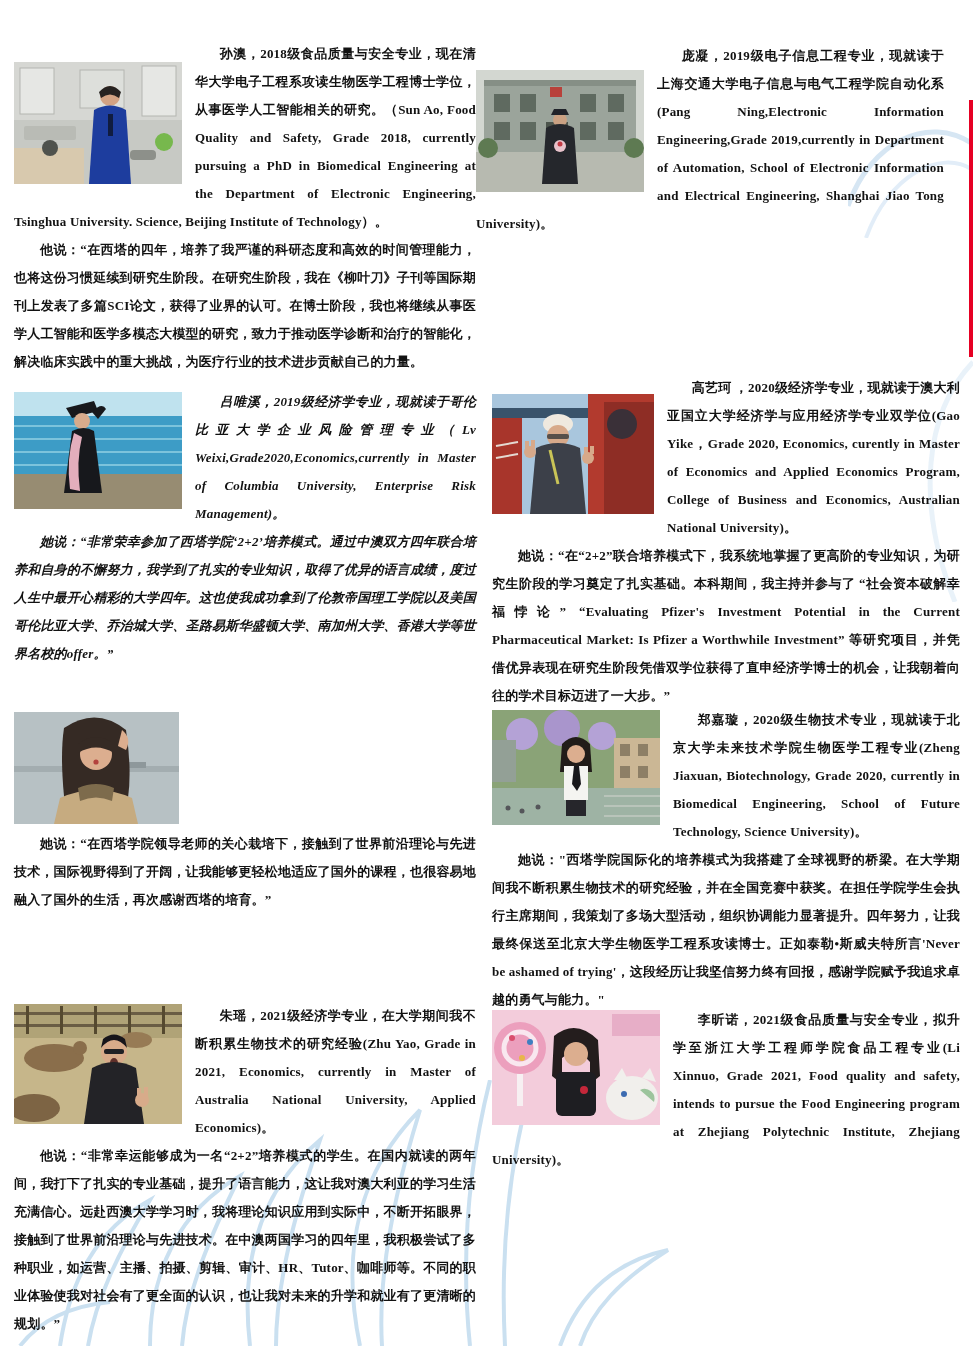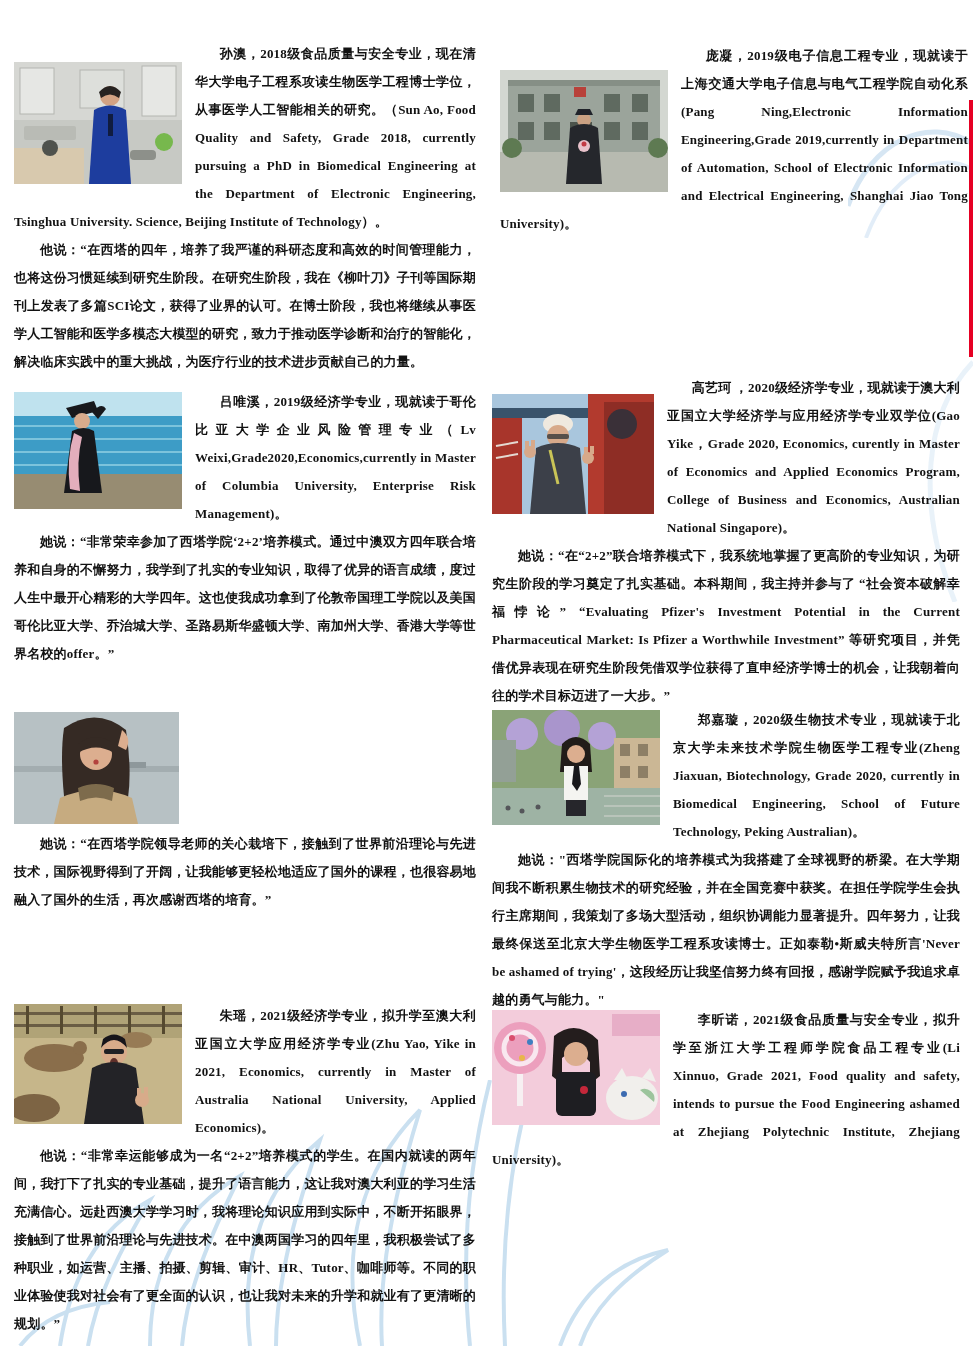--- a/index.html
+++ b/index.html
@@ -62,21 +62,21 @@
       <circle cx="96" cy="34" r="10" fill="#d2a283"></circle>
       <path d="M85,30 q11,-12 22,0 l-2,6 q-9,-7 -18,0 z" fill="#262220"></path>
       <path d="M80,48 q16,-9 32,0 l5,74 h-42 z" fill="#1d3d9e"></path>
       <rect x="94" y="52" width="5" height="22" fill="#101c3f"></rect>
     </svg>
   </figure>
   <p class="intro">孙澳，2018级食品质量与安全专业，现在清华大学电子工程系攻读生物医学工程博士学位，从事医学人工智能相关的研究。（Sun Ao, Food Quality and Safety, Grade 2018, currently pursuing a PhD in Biomedical Engineering at the Department of Electronic Engineering, Tsinghua University. Science, Beijing Institute of Technology）。</p>
   <p class="quote">他说：“在西塔的四年，培养了我严谨的科研态度和高效的时间管理能力，也将这份习惯延续到研究生阶段。在研究生阶段，我在《柳叶刀》子刊等国际期刊上发表了多篇SCI论文，获得了业界的认可。在博士阶段，我也将继续从事医学人工智能和医学多模态大模型的研究，致力于推动医学诊断和治疗的智能化，解决临床实践中的重大挑战，为医疗行业的技术进步贡献自己的力量。</p>
 </article>
 
-<article class="profile" style="left:500px;top:42px;width:468px;">
+<article class="profile" style="left:476px;top:42px;width:468px;">
   <figure class="photo" style="margin-top:28px;">
     <svg width="168" height="122" viewBox="0 0 168 122">
       <rect width="168" height="122" fill="#d3d7d1"></rect>
       <rect x="8" y="10" width="152" height="72" fill="#9ba49b"></rect>
       <rect x="8" y="10" width="152" height="6" fill="#868f86"></rect>
       <g fill="#5f6a60">
         <rect x="18" y="24" width="16" height="18"></rect>
           <rect x="44" y="24" width="16" height="18"></rect>
         <rect x="104" y="24" width="16" height="18"></rect>
           <rect x="132" y="24" width="16" height="18"></rect>
@@ -93,21 +93,21 @@
       <circle cx="84" cy="50" r="7" fill="#caa183"></circle>
       <path d="M75,45 h18 l-3,-6 h-12 z" fill="#20232a"></path>
       <path d="M70,58 q14,-8 28,0 l4,56 h-36 z" fill="#25272c"></path>
       <circle cx="84" cy="76" r="6" fill="#e8c2cb"></circle>
         <circle cx="84" cy="74" r="2.5" fill="#c23a44"></circle>
     </svg>
   </figure>
   <p class="intro">庞凝，2019级电子信息工程专业，现就读于上海交通大学电子信息与电气工程学院自动化系(Pang Ning,Electronic Information Engineering,Grade 2019,currently in Department of Automation, School of Electronic Information and Electrical Engineering, Shanghai Jiao Tong University)。</p>
 </article>
 
-<article class="profile" style="left:14px;top:388px;width:462px;">
+<article class="profile" style="left:14px;top:388px;width:462px;font-style:italic;">
   <figure class="photo" style="margin-top:4px;">
     <svg width="168" height="117" viewBox="0 0 168 117">
       <rect width="168" height="117" fill="#bfe2ee"></rect>
       <rect y="24" width="168" height="58" fill="#3d9cc6"></rect>
       <g stroke="#7cc3dc" stroke-width="2">
         <line x1="0" y1="34" x2="168" y2="34"></line>
           <line x1="0" y1="47" x2="168" y2="47"></line>
         <line x1="0" y1="60" x2="168" y2="60"></line>
           <line x1="0" y1="73" x2="168" y2="73"></line>
       </g>
@@ -142,21 +142,21 @@
       <path d="M44,54 q22,-10 44,0 l6,66 h-56 z" fill="#3c4049"></path>
       <circle cx="38" cy="58" r="6" fill="#d7a98a"></circle>
         <rect x="33" y="47" width="4" height="8" fill="#d7a98a"></rect>
         <rect x="39" y="46" width="4" height="8" fill="#d7a98a"></rect>
       <circle cx="96" cy="64" r="6" fill="#d7a98a"></circle>
         <rect x="92" y="53" width="4" height="8" fill="#d7a98a"></rect>
         <rect x="98" y="52" width="4" height="8" fill="#d7a98a"></rect>
       <path d="M58,56 l8,34" stroke="#c9c457" stroke-width="3" fill="none"></path>
     </svg>
   </figure>
-  <p class="intro">高艺珂 ，2020级经济学专业，现就读于澳大利亚国立大学经济学与应用经济学专业双学位(Gao Yike，Grade 2020, Economics, curently in Master of Economics and Applied Economics Program, College of Business and Economics, Australian National Singapore)。</p>
+  <p class="intro">高艺珂 ，2020级经济学专业，现就读于澳大利亚国立大学经济学与应用经济学专业双学位(Gao Yike，Grade 2020, Economics, curently in Master of Economics and Applied Economics Program, College of Business and Economics, Australian National University)。</p>
   <p class="quote">她说：“在“2+2”联合培养模式下，我系统地掌握了更高阶的专业知识，为研究生阶段的学习奠定了扎实基础。本科期间，我主持并参与了 “社会资本破解幸福悖论” “Evaluating Pfizer's Investment Potential in the Current Pharmaceutical Market: Is Pfizer a Worthwhile Investment” 等研究项目，并凭借优异表现在研究生阶段凭借双学位获得了直申经济学博士的机会，让我朝着向往的学术目标迈进了一大步。”</p>
 </article>
 
 <article class="profile" style="left:14px;top:708px;width:462px;">
   <figure class="photo" style="margin-top:4px;">
     <svg width="165" height="112" viewBox="0 0 165 112">
       <rect width="165" height="112" fill="#b7c1c4"></rect>
       <rect y="54" width="165" height="6" fill="#a3adb0"></rect>
       <rect x="106" y="50" width="26" height="6" fill="#8e989b"></rect>
       <path d="M50,16 q32,-22 62,2 q6,40 2,68 l-16,26 h-36 l-12,-28 q-4,-42 0,-68 z" fill="#352a24"></path>
@@ -195,21 +195,21 @@
       <circle cx="16" cy="98" r="2.5" fill="#55565a"></circle>
         <circle cx="30" cy="101" r="2.5" fill="#55565a"></circle>
         <circle cx="46" cy="97" r="2.5" fill="#55565a"></circle>
       <path d="M70,34 q14,-14 28,0 l2,28 h-32 z" fill="#211c19"></path>
       <circle cx="84" cy="44" r="9" fill="#dcae8f"></circle>
       <rect x="72" y="56" width="24" height="34" fill="#f4f4f1"></rect>
       <path d="M82,56 h5 l2,18 l-4,7 l-5,-7 z" fill="#17171a"></path>
       <rect x="74" y="90" width="20" height="16" fill="#26262b"></rect>
     </svg>
   </figure>
-  <p class="intro">郑嘉璇，2020级生物技术专业，现就读于北京大学未来技术学院生物医学工程专业(Zheng Jiaxuan, Biotechnology, Grade 2020, currently in Biomedical Engineering, School of Future Technology, Peking Australian)。</p>
+  <p class="intro">郑嘉璇，2020级生物技术专业，现就读于北京大学未来技术学院生物医学工程专业(Zheng Jiaxuan, Biotechnology, Grade 2020, currently in Biomedical Engineering, School of Future Technology, Science University)。</p>
   <p class="quote">她说："西塔学院国际化的培养模式为我搭建了全球视野的桥梁。在大学期间我不断积累生物技术的研究经验，并在全国竞赛中获奖。在担任学院学生会执行主席期间，我策划了多场大型活动，组织协调能力显著提升。四年努力，让我最终保送至北京大学生物医学工程系攻读博士。正如泰勒•斯威夫特所言'Never be ashamed of trying'，这段经历让我坚信努力终有回报，感谢学院赋予我追求卓越的勇气与能力。"</p>
 </article>
 
 <article class="profile" style="left:14px;top:1002px;width:462px;">
   <figure class="photo" style="margin-top:2px;">
     <svg width="168" height="120" viewBox="0 0 168 120">
       <rect width="168" height="120" fill="#c6b68a"></rect>
       <rect width="168" height="34" fill="#b0a377"></rect>
       <rect y="8" width="168" height="3" fill="#6a5d44"></rect>
         <rect y="20" width="168" height="3" fill="#6a5d44"></rect>
@@ -227,21 +227,21 @@
       <circle cx="100" cy="48" r="13" fill="#d8ab8a"></circle>
       <path d="M87,44 q13,-16 26,0 l-2,-9 q-11,-9 -22,0 z" fill="#17151a"></path>
       <rect x="90" y="45" width="20" height="5" rx="2" fill="#202024"></rect>
       <ellipse cx="100" cy="59" rx="4" ry="5" fill="#5e2f2a"></ellipse>
       <path d="M78,64 q22,-12 44,0 l8,56 h-60 z" fill="#232327"></path>
       <circle cx="128" cy="96" r="7" fill="#d8ab8a"></circle>
       <rect x="123" y="84" width="4" height="10" fill="#d8ab8a"></rect>
         <rect x="130" y="83" width="4" height="10" fill="#d8ab8a"></rect>
     </svg>
   </figure>
-  <p class="intro">朱瑶，2021级经济学专业，拟升学至澳大利亚国立大学应用经济学专业(Zhu Yao, Yike in 2021, Economics, currently in Master of  Australia National University, Applied Economics)。</p>
+  <p class="intro">朱瑶，2021级经济学专业，在大学期间我不断积累生物技术的研究经验(Zhu Yao, Grade in 2021, Economics, currently in Master of  Australia National University, Applied Economics)。</p>
   <p class="quote">他说：“非常幸运能够成为一名“2+2”培养模式的学生。在国内就读的两年间，我打下了扎实的专业基础，提升了语言能力，这让我对澳大利亚的学习生活充满信心。远赴西澳大学学习时，我将理论知识应用到实际中，不断开拓眼界，接触到了世界前沿理论与先进技术。在中澳两国学习的四年里，我积极尝试了多种职业，如运营、主播、拍摄、剪辑、审计、HR、Tutor、咖啡师等。不同的职业体验使我对社会有了更全面的认识，也让我对未来的升学和就业有了更清晰的规划。”</p>
 </article>
 
 <article class="profile" style="left:492px;top:1006px;width:468px;">
   <figure class="photo" style="margin-top:4px;">
     <svg width="168" height="115" viewBox="0 0 168 115">
       <rect width="168" height="115" fill="#f3ccdb"></rect>
       <circle cx="28" cy="38" r="26" fill="#ec9fbd"></circle>
       <circle cx="28" cy="38" r="16" fill="none" stroke="#f9e7ef" stroke-width="5"></circle>
       <circle cx="20" cy="28" r="3" fill="#d94f6e"></circle>
@@ -253,14 +253,14 @@
       <circle cx="84" cy="44" r="12" fill="#dcae8f"></circle>
       <rect x="64" y="62" width="40" height="44" rx="6" fill="#1e1e22"></rect>
       <circle cx="92" cy="80" r="4" fill="#c4273a"></circle>
       <ellipse cx="140" cy="88" rx="26" ry="22" fill="#f1efec"></ellipse>
       <path d="M122,70 l8,-12 l6,12 z" fill="#f1efec"></path>
         <path d="M150,68 l8,-10 l6,14 z" fill="#f1efec"></path>
       <path d="M148,80 a10,10 0 0 1 14,12 z" fill="#9cc49c"></path>
       <circle cx="132" cy="84" r="3" fill="#3c6bb0"></circle>
     </svg>
   </figure>
-  <p class="intro">李昕诺，2021级食品质量与安全专业，拟升学至浙江大学工程师学院食品工程专业(Li Xinnuo, Grade 2021, Food quality and safety, intends to pursue the Food Engineering ashamed at Zhejiang Polytechnic Institute, Zhejiang University)。</p>
+  <p class="intro">李昕诺，2021级食品质量与安全专业，拟升学至浙江大学工程师学院食品工程专业(Li Xinnuo, Grade 2021, Food quality and safety, intends to pursue the Food Engineering program at Zhejiang Polytechnic Institute, Zhejiang University)。</p>
 </article>
 
 </body></html>

